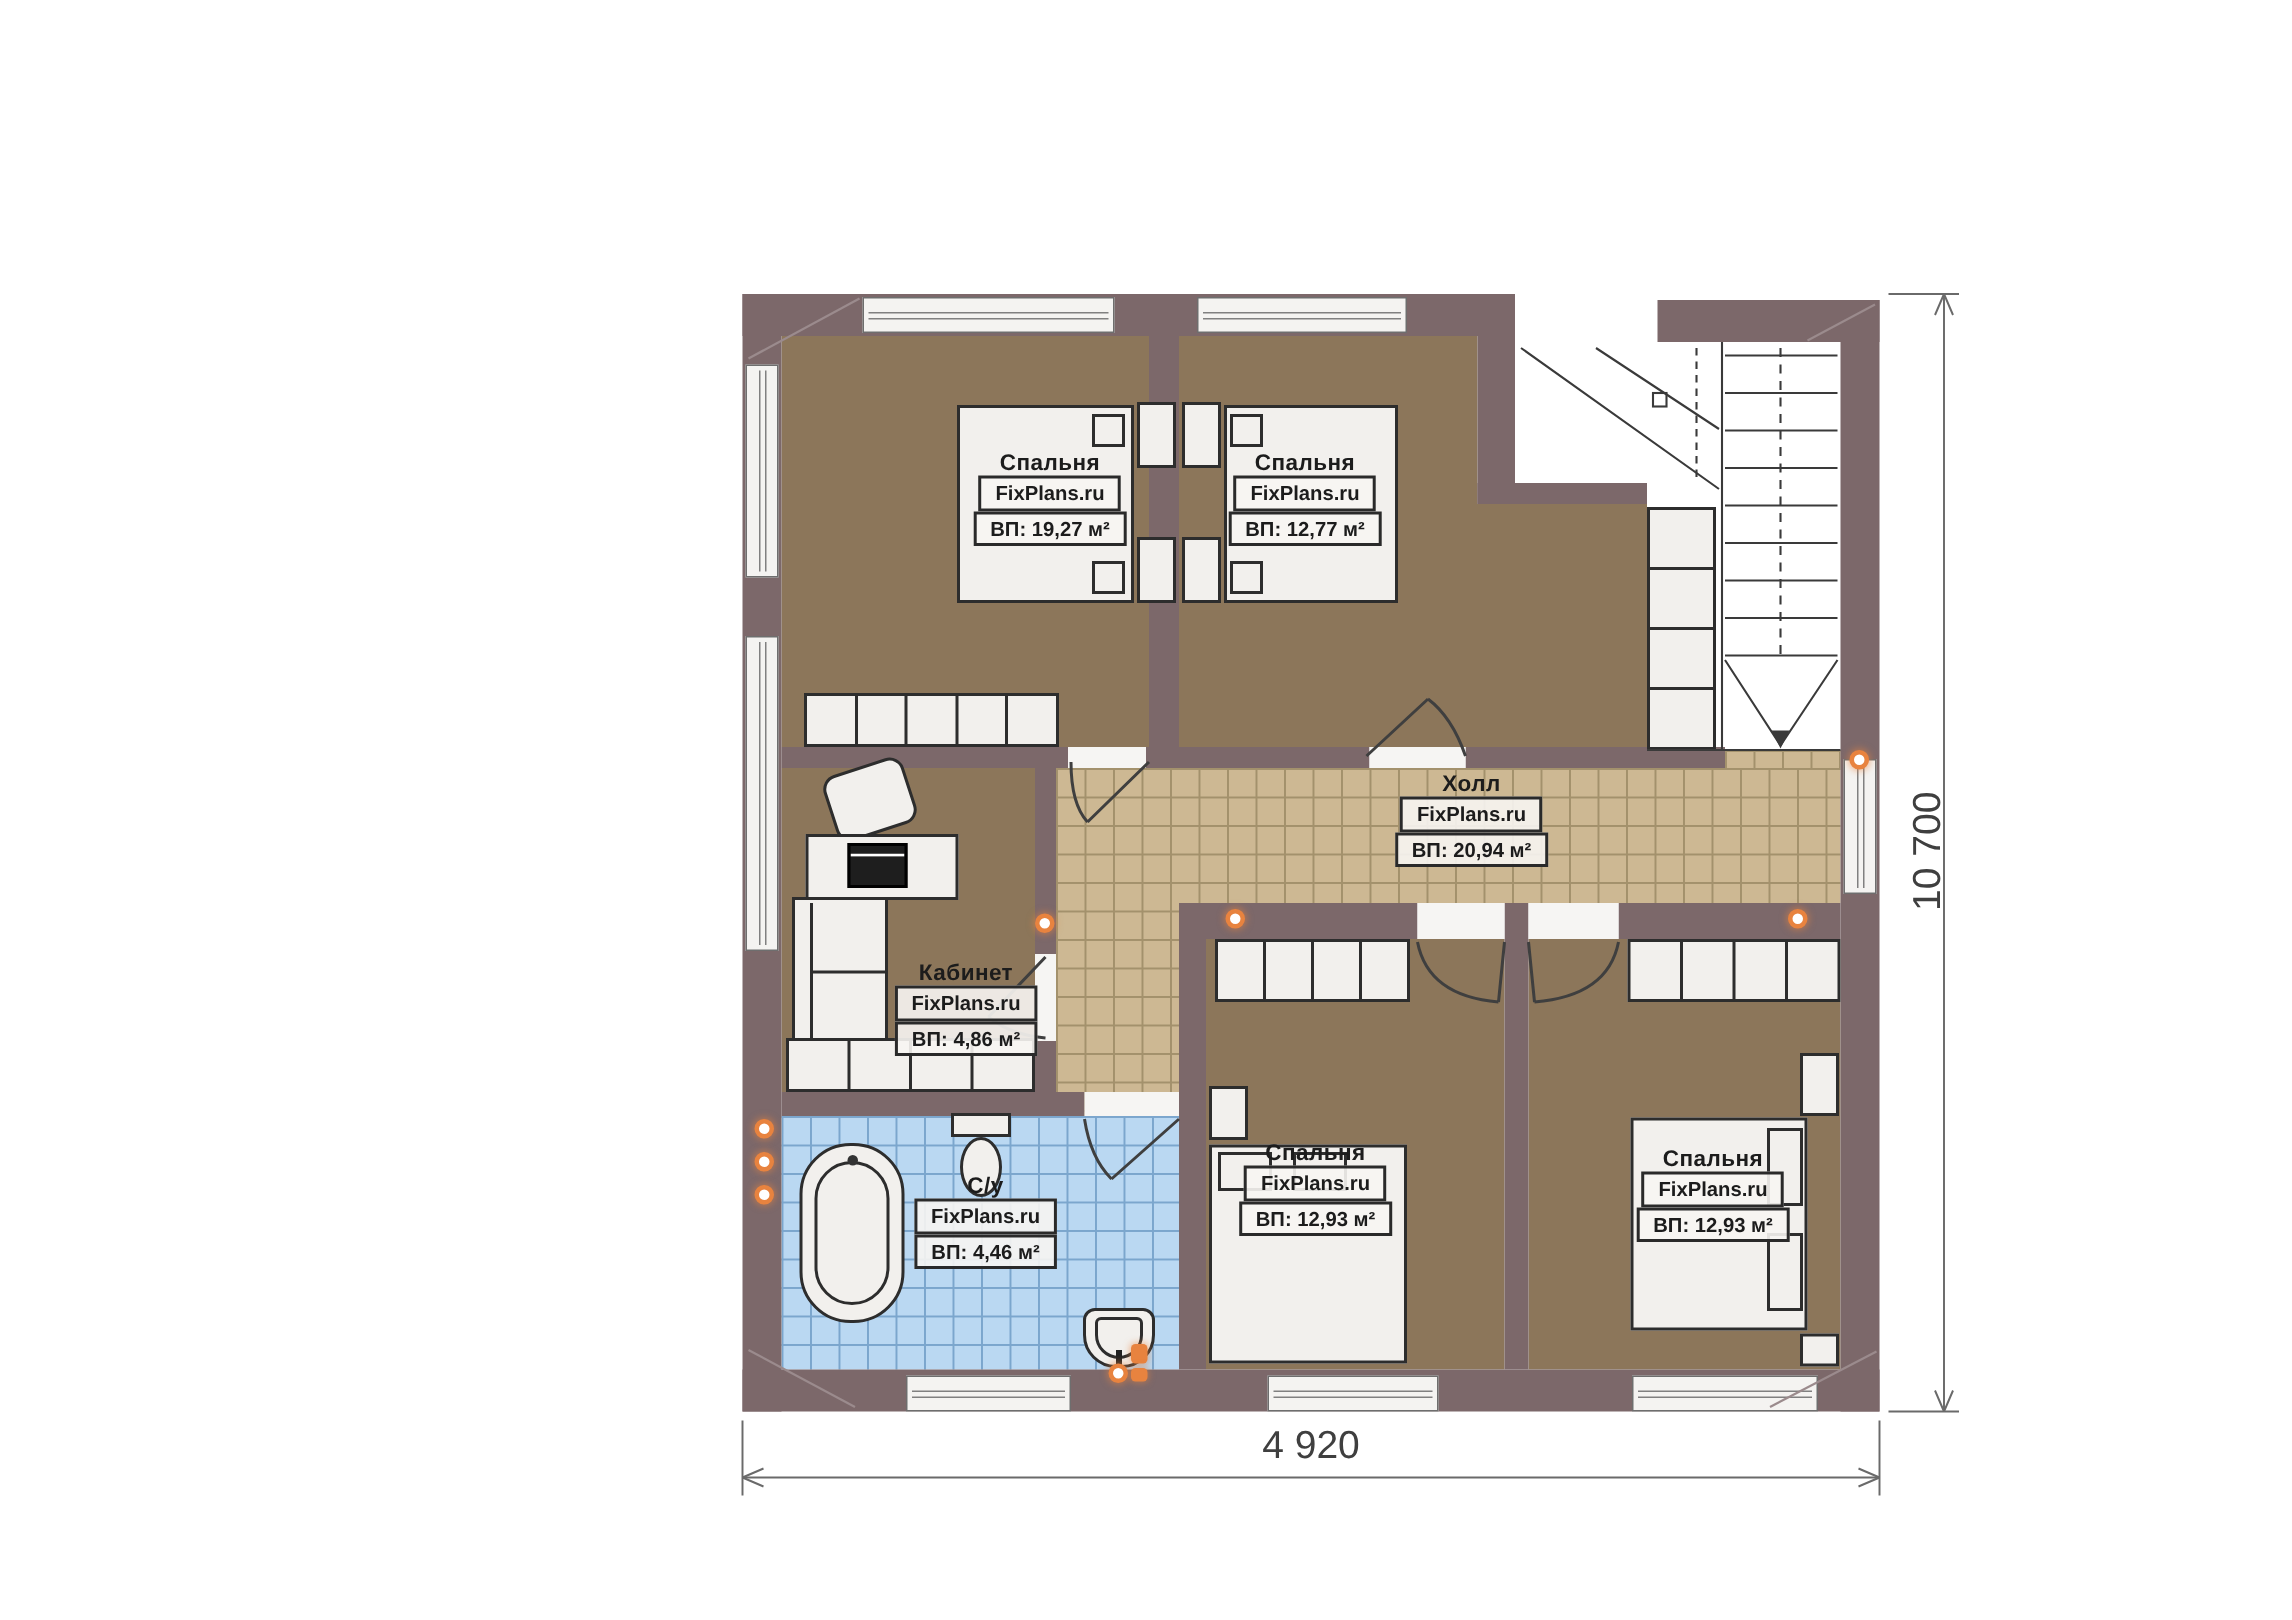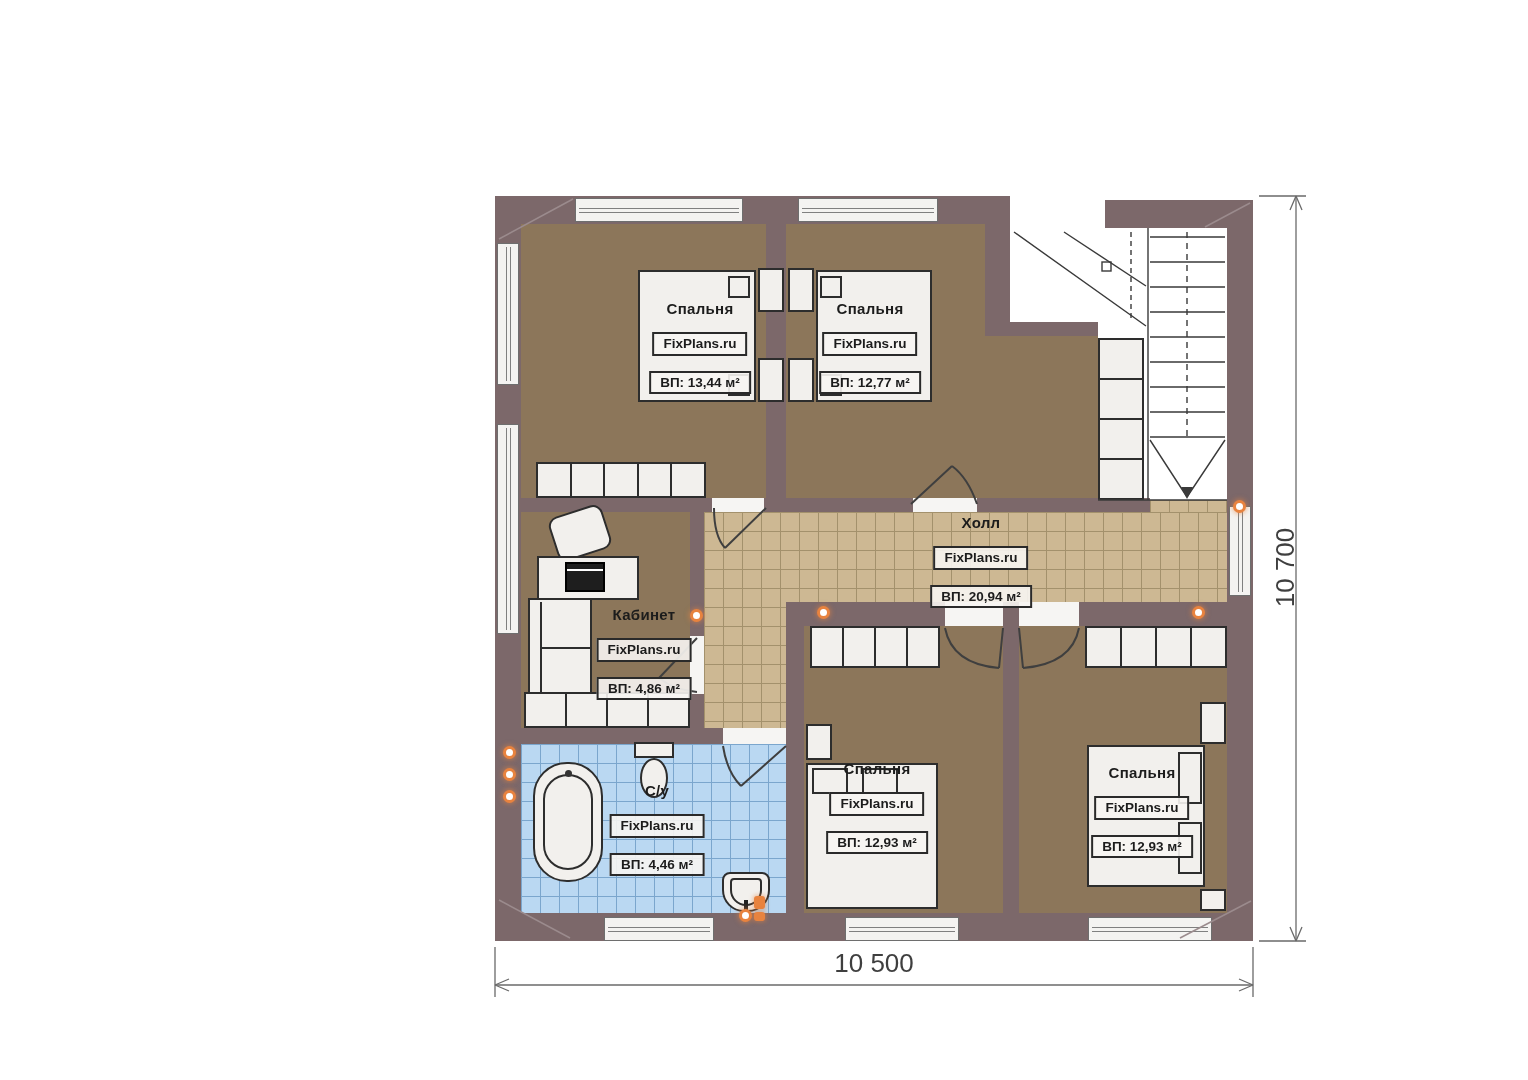--- a/index.html
+++ b/index.html
@@ -34,21 +34,21 @@
   .ward.v>i{border-right:none;border-bottom:2px solid #2d2d2d;}
   .ward.v>i:last-child{border-bottom:none;}
   
   .dot{position:absolute;width:13px;height:13px;border-radius:50%;background:#fff;
     border:3.5px solid var(--accent-dot,#e8833f);box-shadow:0 0 5px 1px rgba(232,131,63,.55);
     box-sizing:border-box;z-index:42;}
   .dotsq{position:absolute;background:var(--accent-dot,#e8833f);border-radius:3px;
     box-shadow:0 0 4px 1px rgba(232,131,63,.5);z-index:42;}
   
   .lbl{position:absolute;transform:translateX(-50%);display:flex;flex-direction:column;
-    align-items:center;gap:15px;z-index:50;}
+    align-items:center;gap:0;z-index:50;}
   .lbl .nm{font-size:15px;font-weight:700;color:#1c1c1c;letter-spacing:.3px;}
   .lbl .bx{background:rgba(247,245,242,.9);border:2px solid #2a2a2a;padding:1px 9px;
     font-size:13.5px;font-weight:600;color:#1c1c1c;white-space:nowrap;line-height:1.3;}
   .dim{position:absolute;font-size:26px;color:#3f3f3f;z-index:50;text-align:center;}
   svg.ovl{position:absolute;left:0;top:0;z-index:30;pointer-events:none;}
   .sofa-line-v{position:absolute;left:10px;top:2px;bottom:2px;width:0;border-left:2px solid #2d2d2d;}
   .sofa-line-h{position:absolute;left:12px;right:0;top:50%;height:0;border-top:2px solid #2d2d2d;}
 </style>
 </head>
 <body>
@@ -210,54 +210,54 @@
       <path d="M495,985 L509,979 M495,985 L509,991 M1253,985 L1239,979 M1253,985 L1239,991"></path>
       <path d="M1296,196 L1296,941"></path>
       <path d="M1259,196 L1306,196 M1259,941 L1306,941"></path>
       <path d="M1296,196 L1290,210 M1296,196 L1302,210 M1296,941 L1290,927 M1296,941 L1302,927"></path>
     </g>
   </svg>
 
   <div class="lbl" style="left:700px;top:300px">
     <span class="nm">Спальня</span>
     <span class="bx">FixPlans.ru</span>
-    <span class="bx">ВП: 13,44 м²</span>
+    <span class="bx">ВП: 19,27 м²</span>
   </div>
   <div class="lbl" style="left:870px;top:300px">
     <span class="nm">Спальня</span>
     <span class="bx">FixPlans.ru</span>
     <span class="bx">ВП: 12,77 м²</span>
   </div>
   <div class="lbl" style="left:981px;top:514px">
     <span class="nm">Холл</span>
     <span class="bx">FixPlans.ru</span>
     <span class="bx">ВП: 20,94 м²</span>
   </div>
-  <div class="lbl" style="left:644px;top:606px">
+  <div class="lbl" style="left:644px;top:640px">
     <span class="nm">Кабинет</span>
     <span class="bx">FixPlans.ru</span>
     <span class="bx">ВП: 4,86 м²</span>
   </div>
   <div class="lbl" style="left:657px;top:782px">
     <span class="nm">С/у</span>
     <span class="bx">FixPlans.ru</span>
     <span class="bx">ВП: 4,46 м²</span>
   </div>
   <div class="lbl" style="left:877px;top:760px">
     <span class="nm">Спальня</span>
     <span class="bx">FixPlans.ru</span>
     <span class="bx">ВП: 12,93 м²</span>
   </div>
   <div class="lbl" style="left:1142px;top:764px">
     <span class="nm">Спальня</span>
     <span class="bx">FixPlans.ru</span>
     <span class="bx">ВП: 12,93 м²</span>
   </div>
 
-  <div class="dim" style="left:804px;top:948px;width:140px">10 500</div>
+  <div class="dim" style="left:804px;top:948px;width:140px">4 920</div>
   <div class="dim" style="left:1230px;top:552px;width:110px;transform:rotate(-90deg)">10 700</div>
 
   <div class="dot" style="left:690px;top:609px"></div>
   <div class="dot" style="left:817px;top:606px"></div>
   <div class="dot" style="left:1192px;top:606px"></div>
   <div class="dot" style="left:1233px;top:500px"></div>
   <div class="dot" style="left:503px;top:746px"></div>
   <div class="dot" style="left:503px;top:768px"></div>
   <div class="dot" style="left:503px;top:790px"></div>
   <div class="dot" style="left:739px;top:909px"></div>

